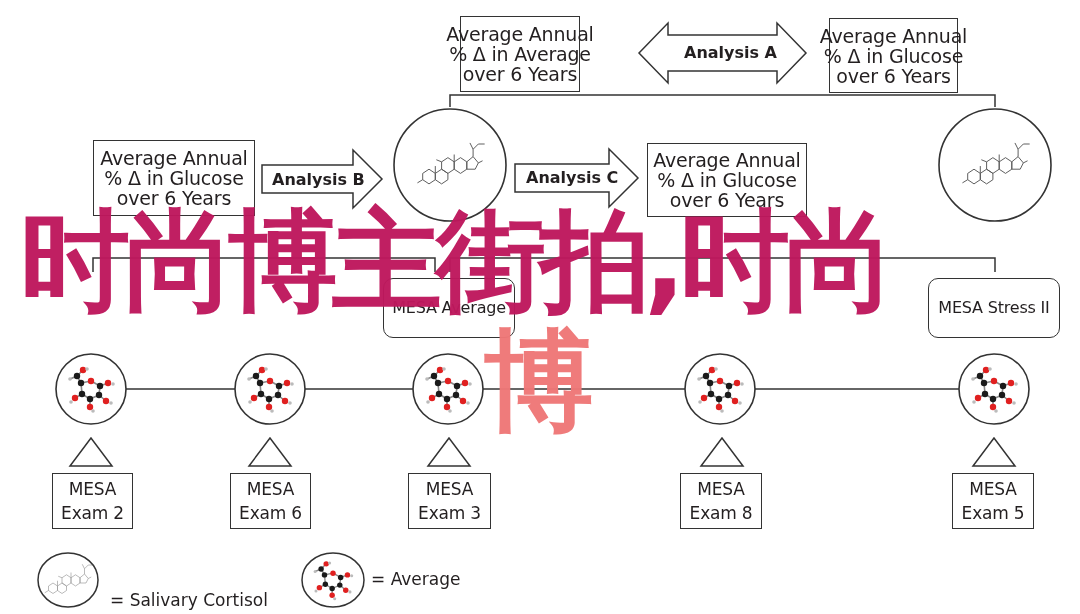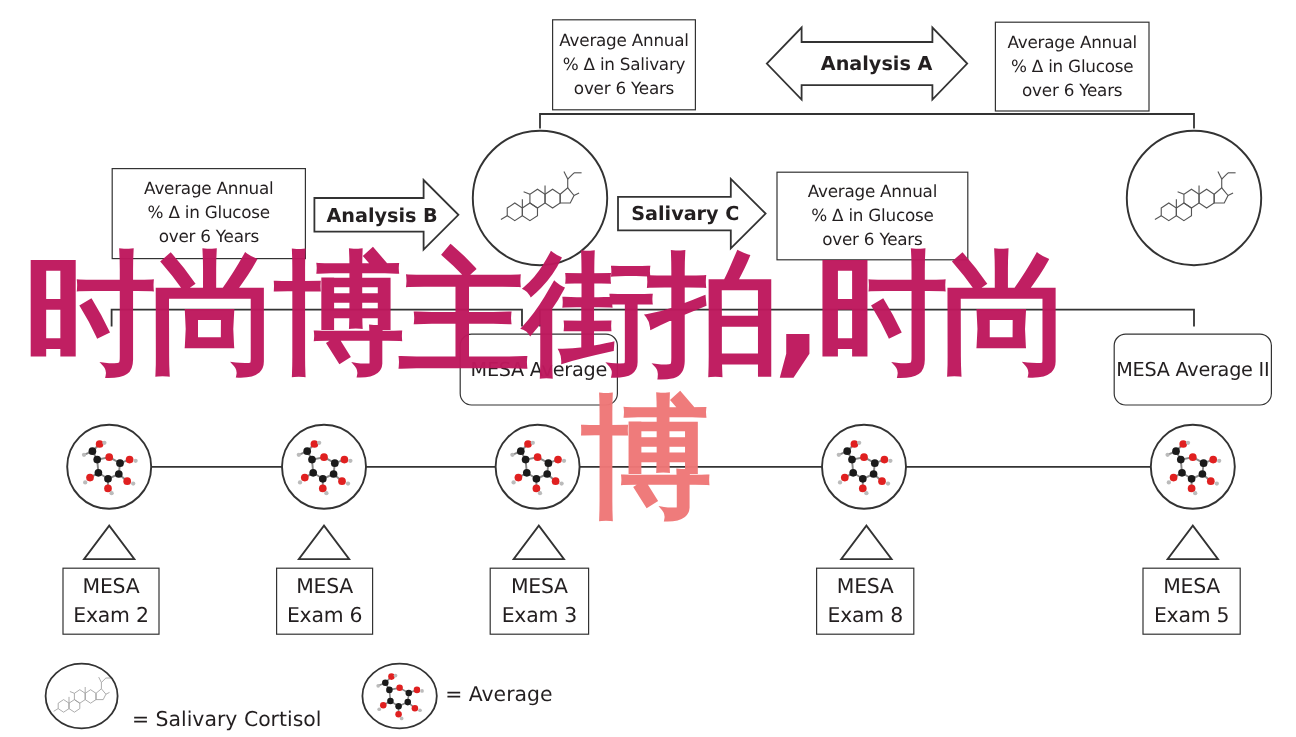--- a/index.html
+++ b/index.html
@@ -1,21 +1,21 @@
 <!DOCTYPE html>
 <html><head>
 <meta charset="utf-8">
 <style>
   html, body { margin: 0; padding: 0; background: #ffffff; }
   body { width: 1080px; height: 614px; position: relative; overflow: hidden;
          font-family: "DejaVu Sans", "Liberation Sans", sans-serif; color: #231f20; }
   svg.diagram { position: absolute; left: 0; top: 0; }
   .box { position: absolute; border: 1.5px solid #333; background: #fff; box-sizing: border-box;
          display: flex; flex-direction: column; align-items: center; justify-content: center;
-         text-align: center; font-size: 14px; line-height: 20px; letter-spacing: -0.2px; }
+         text-align: center; font-size: 19px; line-height: 20px; letter-spacing: -0.2px; }
   .box.rounded { border-radius: 10px; }
   .box span { display: block; white-space: nowrap; }
   .arrow-label { position: absolute; font-size: 16px; white-space: nowrap; font-weight: bold; }
   .exam { font-size: 17px; line-height: 24px; }
   .legend-text { position: absolute; font-size: 17px; white-space: nowrap; }
   .watermark { position: absolute; color: #ef7777; font-weight: bold; white-space: nowrap;
                font-family: "DejaVu Sans", sans-serif; line-height: 1; opacity: 0.97; }
 </style>
 </head>
 <body>
@@ -137,48 +137,48 @@
     <use href="#cortisol" transform="translate(68,580) scale(0.75)" opacity="0.6"></use>
   </g>
   <g>
     <ellipse cx="333" cy="580" rx="31" ry="27" fill="#fff" stroke="#333" stroke-width="1.5"></ellipse>
     <use href="#glucose" transform="translate(333,580) scale(0.85)"></use>
   </g>
 </svg>
 
 <div class="box" style="left:460px;top:16px;width:120px;height:76px;">
   <span>Average Annual</span>
-  <span>% Δ in Salivary</span>
+  <span>% Δ in Average</span>
   <span>over 6 Years</span>
 </div>
 <div class="arrow-label" style="left:684px;top:43px;">Analysis A</div>
 <div class="box" style="left:829px;top:18px;width:129px;height:75px;">
   <span>Average Annual</span>
   <span>% Δ in Glucose</span>
   <span>over 6 Years</span>
 </div>
 
 <div class="box" style="left:93px;top:140px;width:162px;height:76px;">
   <span>Average Annual</span>
   <span>% Δ in Glucose</span>
   <span>over 6 Years</span>
 </div>
 <div class="arrow-label" style="left:272px;top:170px;">Analysis B</div>
-<div class="arrow-label" style="left:526px;top:168px;">Salivary C</div>
+<div class="arrow-label" style="left:526px;top:168px;">Analysis C</div>
 <div class="box" style="left:647px;top:143px;width:160px;height:74px;">
   <span>Average Annual</span>
   <span>% Δ in Glucose</span>
   <span>over 6 Years</span>
 </div>
 
 <div class="box rounded" style="left:383px;top:278px;width:132px;height:60px;font-size:16px;">
   <span>MESA Average</span>
 </div>
 <div class="box rounded" style="left:928px;top:278px;width:132px;height:60px;font-size:16px;">
-  <span>MESA Average II</span>
+  <span>MESA Stress II</span>
 </div>
 
 <div class="box exam" style="left:52px;top:473px;width:81px;height:56px;">
   <span>MESA</span>
     <span>Exam 2</span>
 </div>
 <div class="box exam" style="left:230px;top:473px;width:81px;height:56px;">
   <span>MESA</span>
     <span>Exam 6</span>
 </div>

